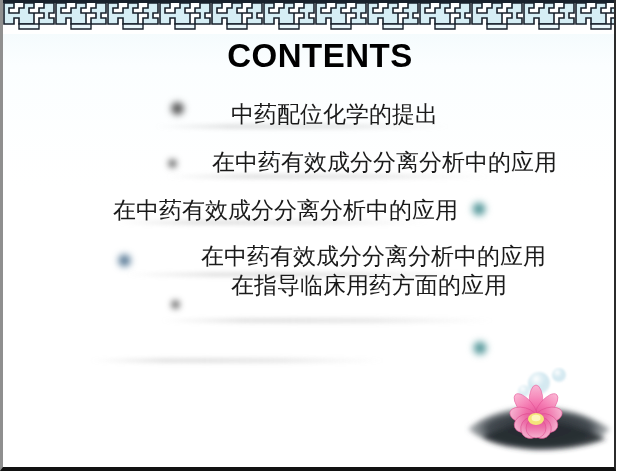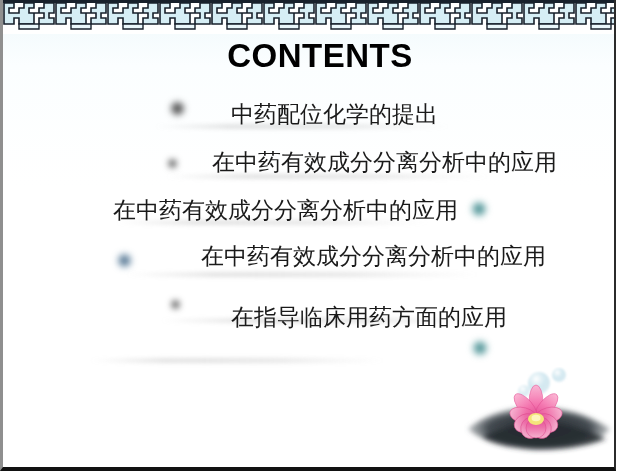--- a/index.html
+++ b/index.html
@@ -155,21 +155,21 @@
     <div class="dot teal" style="left:467px; top:104px; width:18px; height:18px;"></div>
     <div class="wisp" style="left:110px; top:124px; width:320px;"></div>
     <div class="c-item" style="left:110px; top:101px;">在中药有效成分分离分析中的应用</div>
 
     <div class="dot navy" style="left:113px; top:156px; width:17px; height:17px;"></div>
     <div class="wisp" style="left:120px; top:176px; width:360px;"></div>
     <div class="c-item" style="left:198px; top:147px;">在中药有效成分分离分析中的应用</div>
 
     <div class="dot dark" style="left:167px; top:203px; width:11px; height:11px;"></div>
     <div class="wisp" style="left:155px; top:222px; width:340px;"></div>
-    <div class="c-item" style="left:228px; top:208px;">在指导临床用药方面的应用</div>
+    <div class="c-item" style="left:228px; top:176px;">在指导临床用药方面的应用</div>
 
     <div class="dot teal" style="left:468px; top:243px; width:18px; height:18px;"></div>
     <div class="wisp" style="left:85px; top:262px; width:300px;"></div>
 
   </div>
 
   <div id="lotus">
     <svg width="150" height="92" viewBox="0 0 150 92" xmlns="http://www.w3.org/2000/svg">
       <defs>
         <radialGradient id="inkg" cx="50%" cy="50%" r="60%">

